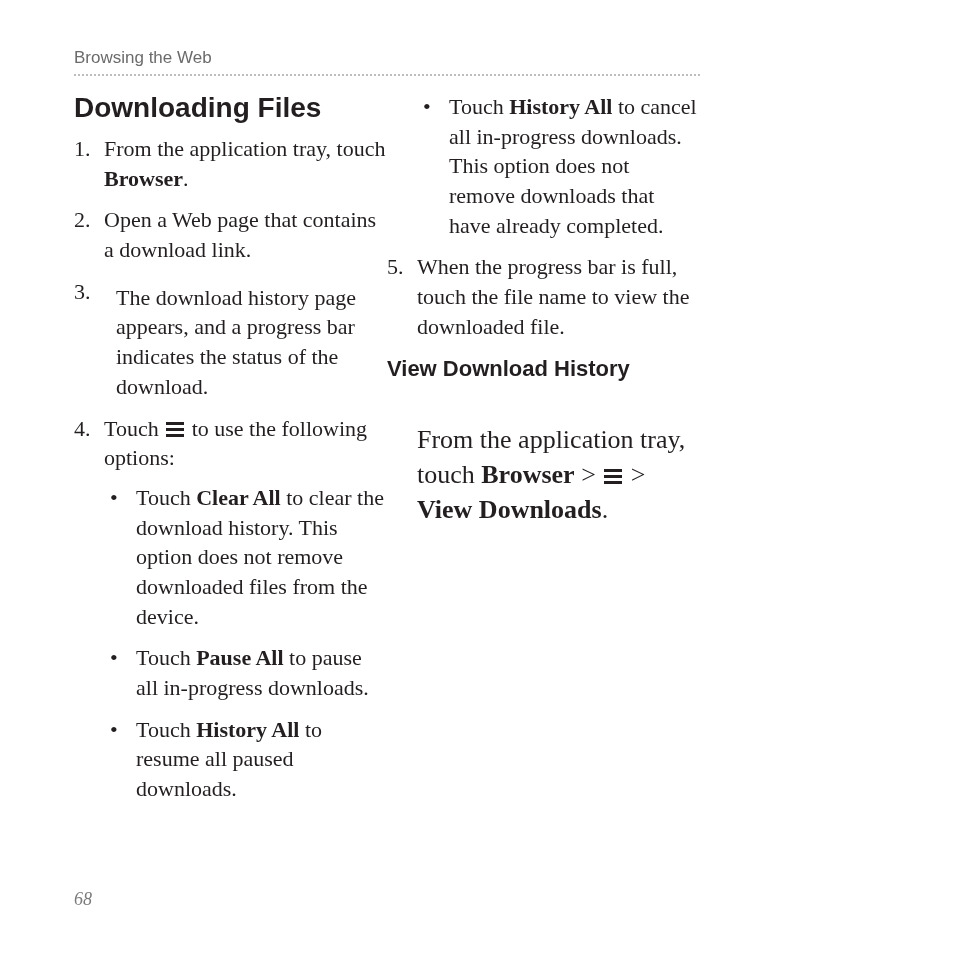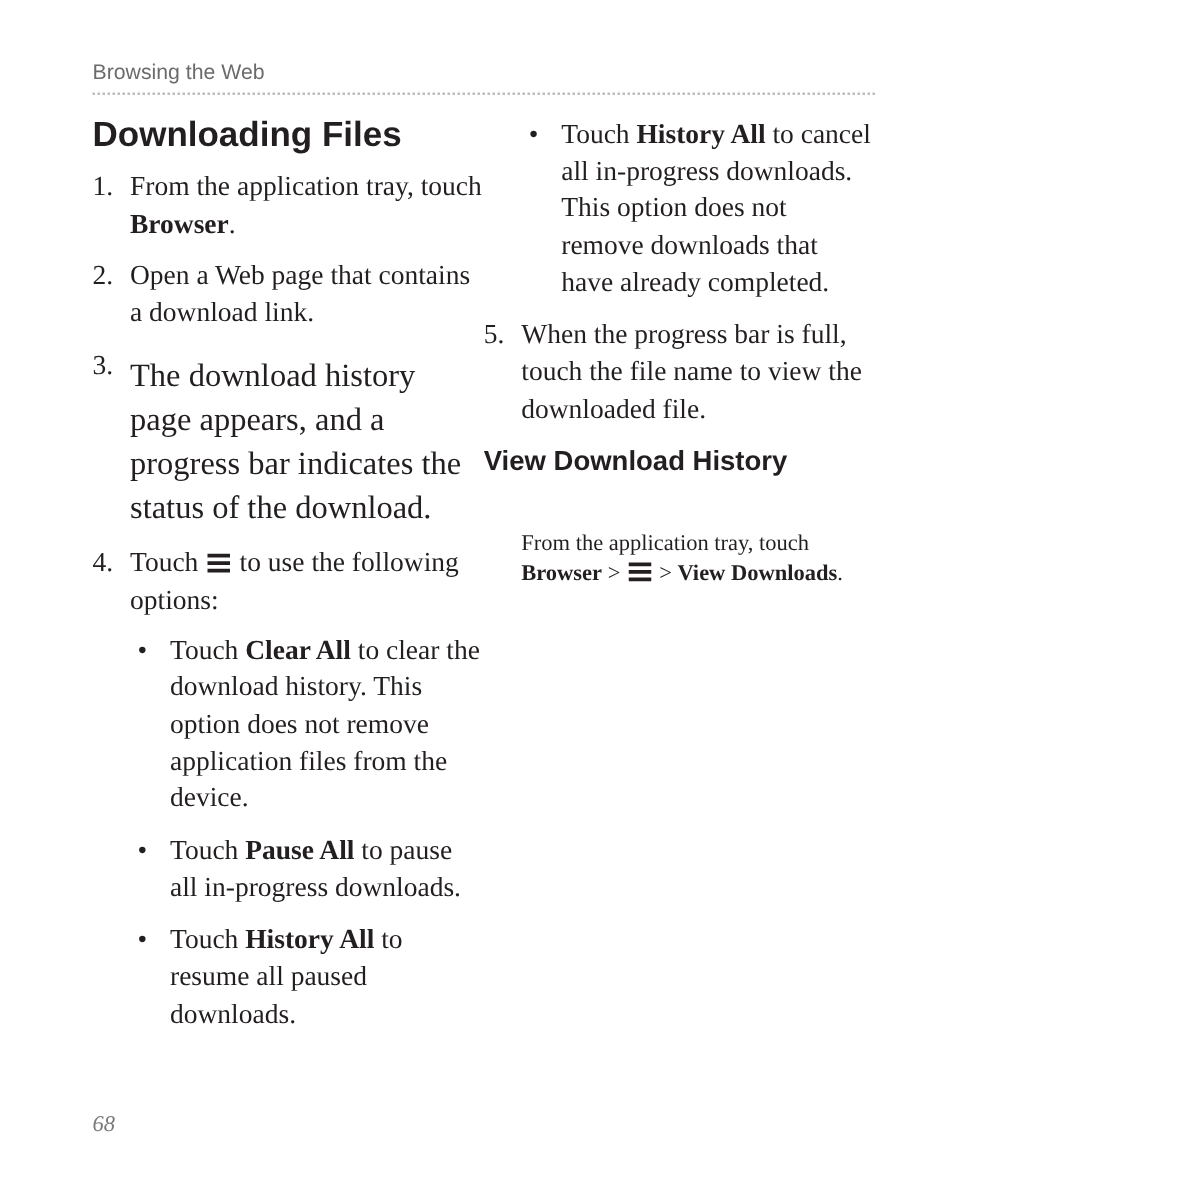--- a/index.html
+++ b/index.html
@@ -50,42 +50,43 @@
       font-size: 22px;
       line-height: 1.35;
       margin-bottom: 12px;
     }
     ol.steps > li > .num {
       width: 30px; flex: 0 0 30px;
       text-align: left;
     }
     ol.steps > li > .body { flex: 1; }
     .para-after {
-      font-size: 26px;
+      font-size: 22px;
       line-height: 1.35;
       margin-top: 6px;
+      margin-left: 12px;
     }
     ul.bullets {
       list-style: none;
       margin-top: 10px;
       padding-left: 0;
     }
     ul.bullets > li {
       display: flex;
       font-size: 22px;
       line-height: 1.35;
       margin-bottom: 12px;
     }
     ul.bullets > li > .mark {
       width: 32px; flex: 0 0 32px;
       padding-left: 6px;
     }
     ul.bullets > li > .body { flex: 1; }
     .indent-body {
-      font-size: 18px;
+      font-size: 26px;
       line-height: 1.35;
       padding-left: 30px;
       margin-top: 40px;
     }
     b { font-weight: 700; }
     .menu-icon {
       display: inline-block;
       width: 18px; height: 15px;
       background:
         linear-gradient(#231f20,#231f20) 0 0 / 100% 3px no-repeat,
@@ -143,21 +144,21 @@
 
         <li>
           <span class="num">4.</span>
           <span class="body">
             <span>Touch </span><span class="menu-icon"></span><span> to use the following options:</span>
 
             <ul class="bullets">
               <li>
                 <span class="mark">•</span>
                 <span class="body">
-                  <span>Touch </span><b>Clear All</b><span> to clear the download history. This option does not remove application files from the device.</span>
+                  <span>Touch </span><b>Clear All</b><span> to clear the download history. This option does not remove downloaded files from the device.</span>
                 </span>
               </li>
               <li>
                 <span class="mark">•</span>
                 <span class="body">
                   <span>Touch </span><b>Pause All</b><span> to pause all in-progress downloads.</span>
                 </span>
               </li>
               <li>
                 <span class="mark">•</span>

